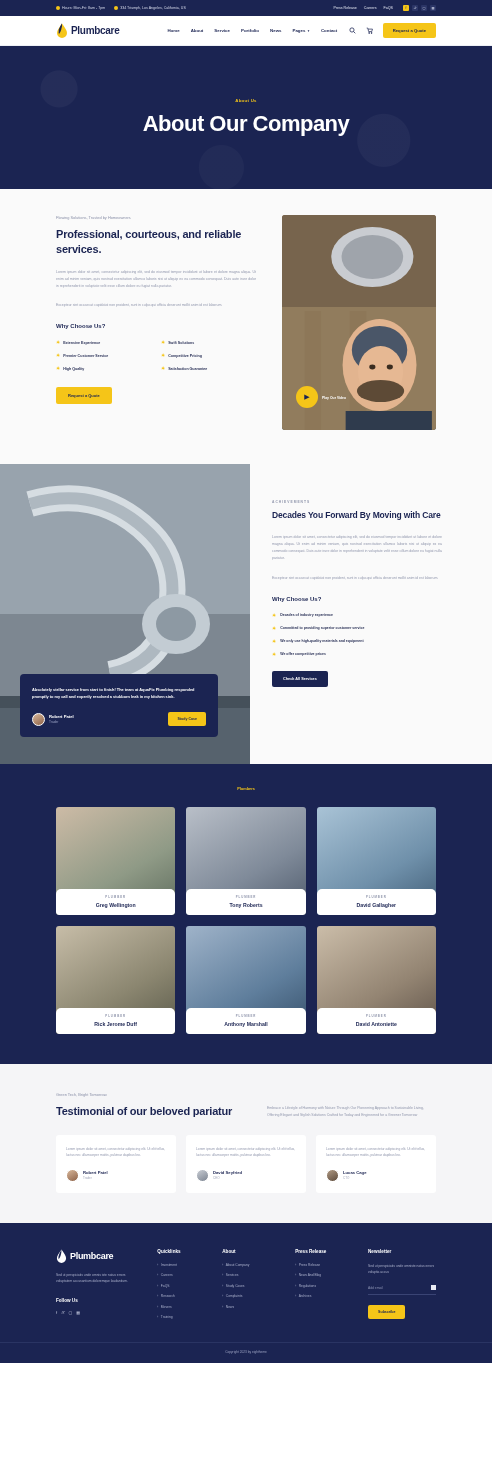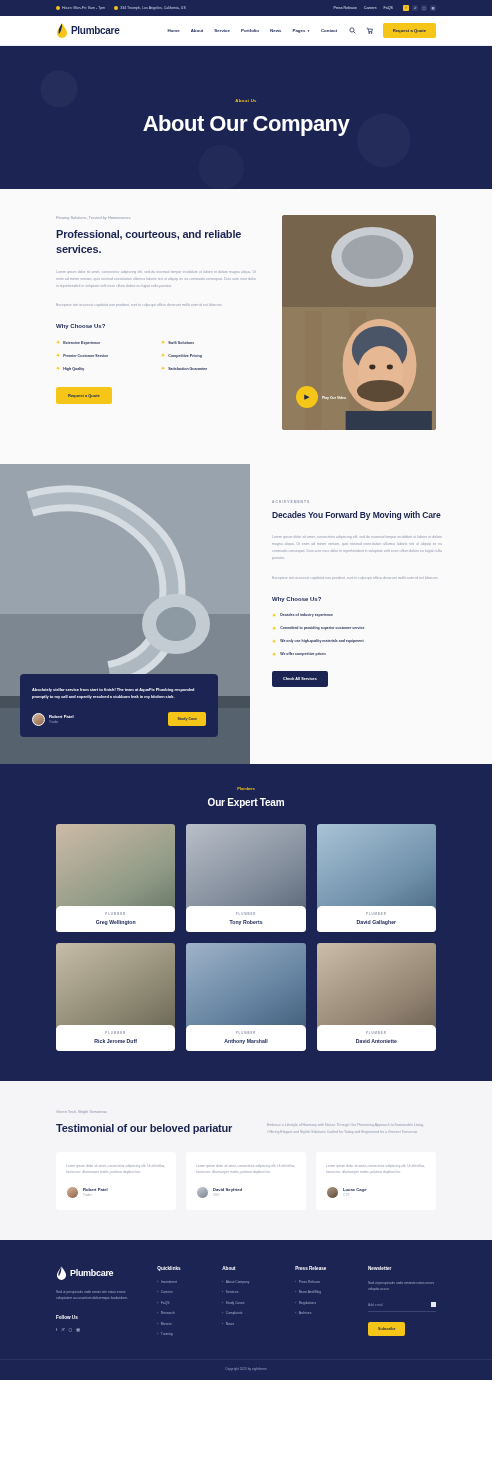--- a/index.html
+++ b/index.html
@@ -371,21 +371,20 @@
             <span class="star">✶</span>
             <span>We offer competitive prices</span>
           </div>
       </div>
       <button class="btn-d">Check All Services</button>
     </div>
   </div>
 
   <div class="team">
     <div class="team-label">Plumbers</div>
-    <div class="team-title">Our Expert Team</div>
     <div class="team-grid">
       <div class="tm ph-a">
         <div class="tm-plate">
           <div class="tm-role">PLUMBER</div>
           <div class="tm-name">Greg Wellington</div>
         </div>
       </div>
       <div class="tm ph-b">
         <div class="tm-plate">
           <div class="tm-role">PLUMBER</div>

